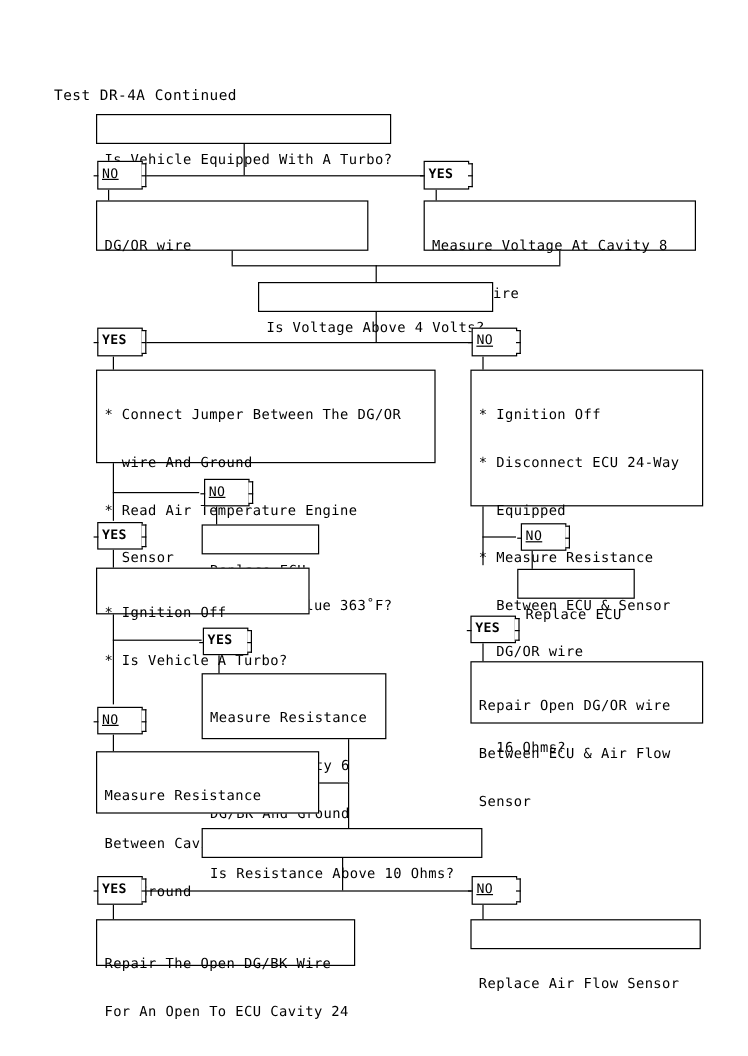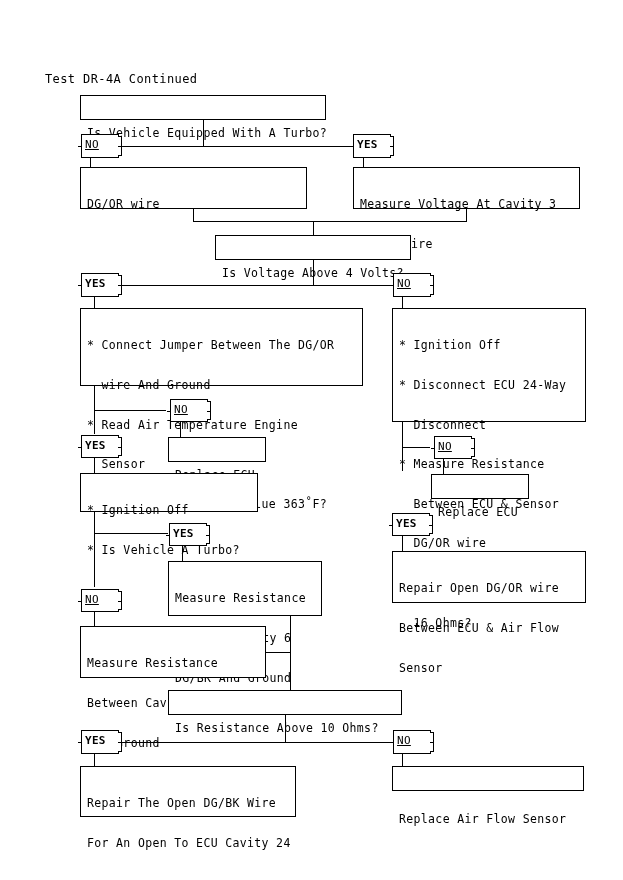--- a/index.html
+++ b/index.html
@@ -103,40 +103,40 @@
 
   <div class="box" style="left:80px; top:95px; width:246px; height:25px; padding-top:5px;">
     <span class="ln">Is Vehicle Equipped With A Turbo?</span>
   </div>
 
   <div class="box" style="left:80px; top:167px; width:227px; height:42px;">
     <span class="ln">DG/OR wire</span>
   </div>
 
   <div class="box" style="left:353px; top:167px; width:227px; height:42px;">
-    <span class="ln">Measure Voltage At Cavity 3</span>
+    <span class="ln">Measure Voltage At Cavity 8</span>
     <span class="ln">DG/OR wire</span>
   </div>
 
   <div class="box" style="left:215px; top:235px; width:196px; height:25px; padding-top:5px;">
     <span class="ln">Is Voltage Above 4 Volts?</span>
   </div>
 
   <div class="box" style="left:80px; top:308px; width:283px; height:78px;">
     <span class="ln">* Connect Jumper Between The DG/OR</span>
     <span class="ln">  wire And Ground</span>
     <span class="ln">* Read Air Temperature Engine</span>
     <span class="ln">  Sensor</span>
     <span class="ln">* Is Air Temperature Value 363˚F?</span>
   </div>
 
   <div class="box" style="left:392px; top:308px; width:194px; height:114px;">
     <span class="ln">* Ignition Off</span>
     <span class="ln">* Disconnect ECU 24-Way</span>
-    <span class="ln">  Disconnect</span>
+    <span class="ln">  Equipped</span>
     <span class="ln">* Measure Resistance</span>
     <span class="ln">  Between ECU &amp; Sensor</span>
     <span class="ln">  DG/OR wire</span>
     <span class="ln">* Is Resistance Above</span>
     <span class="ln">  16 Ohms?</span>
   </div>
 
   <div class="box" style="left:168px; top:437px; width:98px; height:25px; padding-top:5px;">
     <span class="ln">Replace ECU</span>
   </div>
@@ -165,21 +165,21 @@
   <div class="box" style="left:80px; top:626px; width:186px; height:52px;">
     <span class="ln">Measure Resistance</span>
     <span class="ln">Between Cavity 4 DG/BK</span>
     <span class="ln">And Ground</span>
   </div>
 
   <div class="box" style="left:168px; top:690px; width:234px; height:25px; padding-top:5px;">
     <span class="ln">Is Resistance Above 10 Ohms?</span>
   </div>
 
-  <div class="box" style="left:80px; top:766px; width:216px; height:51px;">
+  <div class="box" style="left:80px; top:766px; width:216px; height:39px;">
     <span class="ln">Repair The Open DG/BK Wire</span>
     <span class="ln">For An Open To ECU Cavity 24</span>
   </div>
 
   <div class="box" style="left:392px; top:766px; width:192px; height:25px; padding-top:20px;">
     <span class="ln">Replace Air Flow Sensor</span>
   </div>
 
   <div class="ln-v" style="left:203px; top:120px; height:26px;"></div>
 

